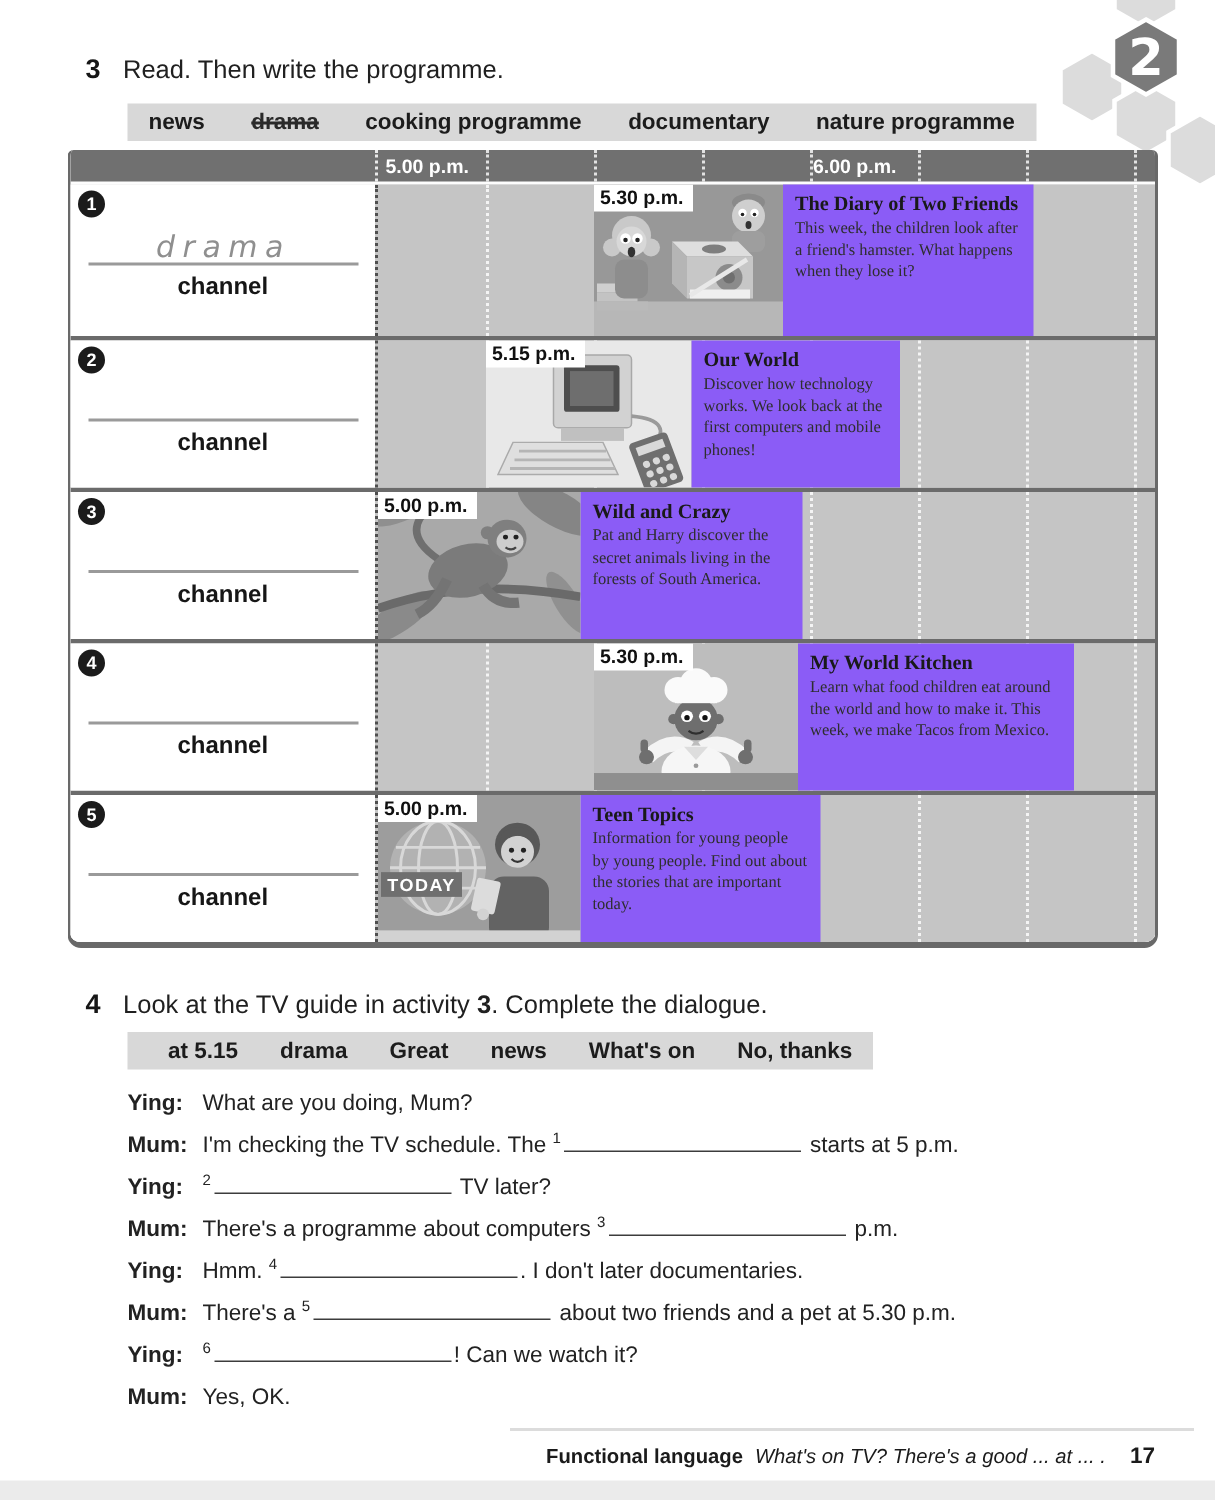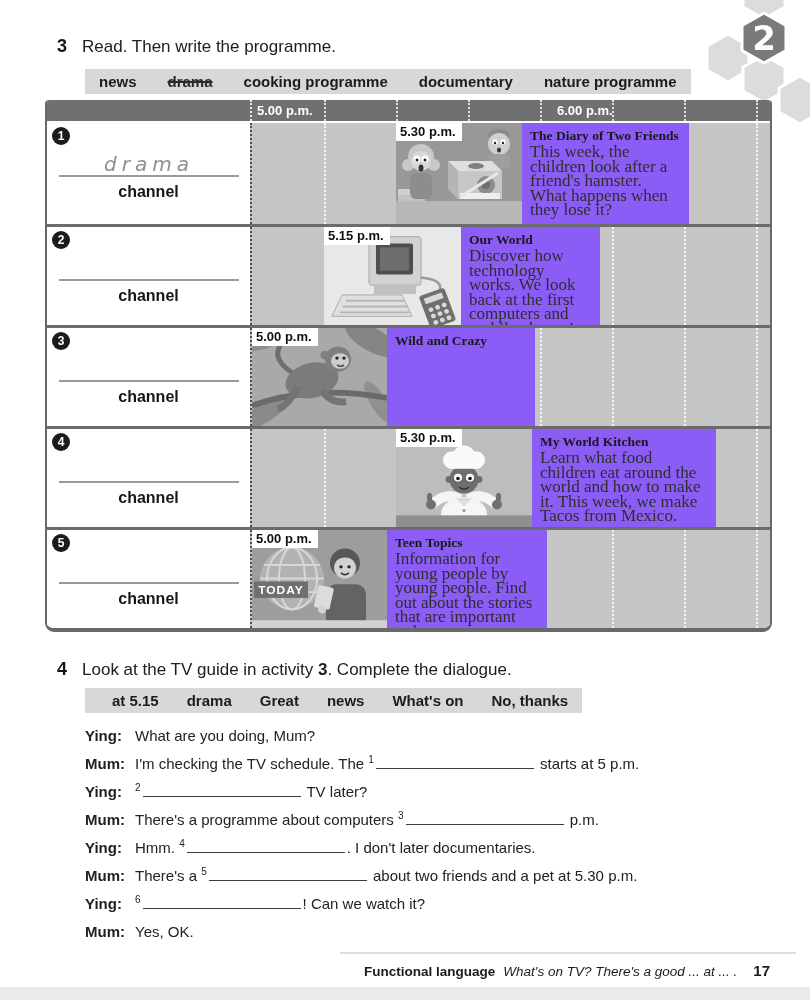--- a/index.html
+++ b/index.html
@@ -33,21 +33,21 @@
   .tv-table {
     position:absolute; left:45px; top:100px; width:727px;
     border:2px solid #696969; border-top:none; border-bottom:4px solid #696969;
     border-radius:4px 4px 9px 9px; overflow:hidden; background:#fff;
   }
   .tv-header { display:flex; height:23px; background:#707070; border-bottom:2px solid #fdfdfd; }
   .tv-header-left { width:203px; flex:none; }
   .tv-header-timeline { flex:1; position:relative; border-left:2px dotted rgba(255,255,255,.85); }
   .time-label { position:absolute; top:3px; color:#ffffff; font-weight:bold; font-size:13px; }
   .time-label-5 { left:5px; }
-  .time-label-6 { left:305px; }
+  .time-label-6 { left:290px; }
 
   .tv-row { display:flex; height:101px; background:#fff; }
   .tv-row + .tv-row { border-top:3px solid #6b6b6b; }
   .channel-cell { width:203px; flex:none; position:relative; background:#ffffff; }
   .badge {
     position:absolute; top:4px; left:5px; width:18px; height:18px; border-radius:50%;
     background:#1b1b1b; color:#fff; font-weight:bold; font-size:12px;
     display:flex; align-items:center; justify-content:center;
   }
   .answer-line {
@@ -65,21 +65,21 @@
 
   .prog-block { position:absolute; top:0; bottom:0; display:flex; z-index:2; }
   .prog-img { position:relative; flex:none; height:100%; overflow:hidden; }
   .prog-img svg { display:block; width:100%; height:100%; }
   .time-tag {
     position:absolute; top:0; left:0; background:#ffffff; color:#101010;
     font-weight:bold; font-size:13px; padding:1px 6px 2px 4px; z-index:3; white-space:nowrap;
   }
   .prog-text { flex:1; background:#8b5cf6; padding:5px 8px; overflow:hidden; font-family:"Liberation Serif", serif; }
   .prog-title { font-weight:bold; font-size:13.5px; line-height:15px; color:#191919; margin-bottom:2px; }
-  .prog-desc { font-size:17px; line-height:14.5px; color:#2e2e2e; }
+  .prog-desc { font-size:11px; line-height:14.5px; color:#2e2e2e; }
 
   
   .r1 .prog-block { left:144px; width:293px; } .r1 .prog-img { width:126px; }
   .r2 .prog-block { left:72px;  width:276px; } .r2 .prog-img { width:137px; }
   .r3 .prog-block { left:0;     width:283px; } .r3 .prog-img { width:135px; }
   .r4 .prog-block { left:144px; width:320px; } .r4 .prog-img { width:136px; }
   .r5 .prog-block { left:0;     width:295px; } .r5 .prog-img { width:135px; }
 
   
   .dialogue { position:absolute; left:85px; top:727px; width:650px; font-size:15px; color:#222; }
@@ -284,20 +284,21 @@
               <circle cx="86" cy="32" r="13" fill="#7f7f7f"></circle>
               <ellipse cx="88" cy="34" rx="9" ry="8" fill="#cdcdcd"></ellipse>
               <circle cx="85" cy="31" r="1.7" fill="#222222"></circle>
                 <circle cx="92" cy="31" r="1.7" fill="#222222"></circle>
               <path d="M85,38 q4,3 7,0" stroke="#444444" stroke-width="1.5" fill="none"></path>
             </svg>
             <span class="time-tag">5.00 p.m.</span>
           </div>
           <div class="prog-text">
             <div class="prog-title">Wild and Crazy</div>
+            <div class="prog-desc">Pat and Harry discover the secret animals living in the forests of South America.</div>
           </div>
         </div>
       <div class="grid-line" style="left: 72px;"></div>
           <div class="grid-line" style="left: 144px;"></div>
           <div class="grid-line" style="left: 216px;"></div>
           <div class="grid-line" style="left: 288px;"></div>
           <div class="grid-line" style="left: 360px;"></div>
           <div class="grid-line" style="left: 432px;"></div>
           <div class="grid-line" style="left: 504px;"></div>
         </div>

